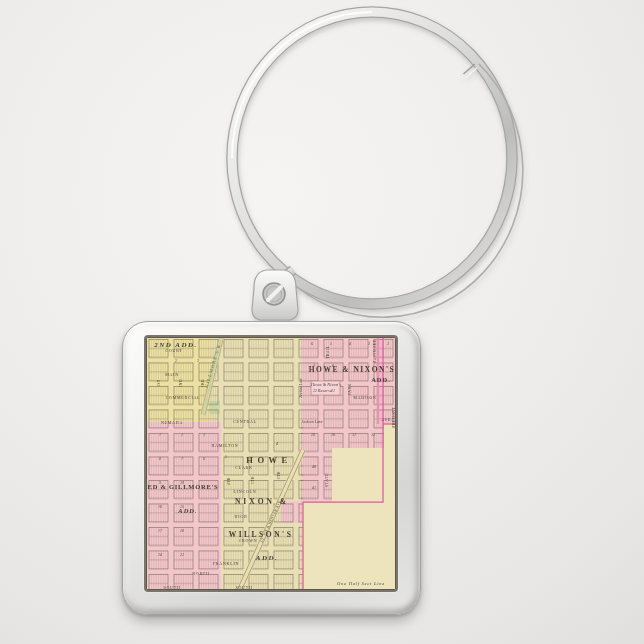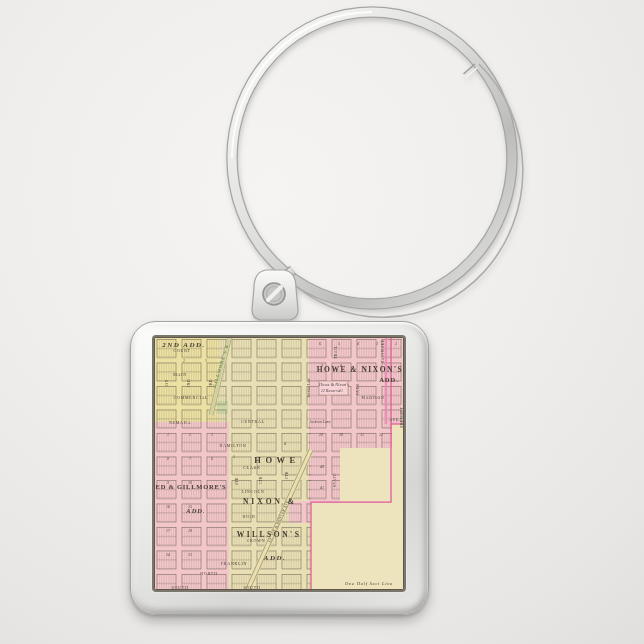--- a/index.html
+++ b/index.html
@@ -9,21 +9,20 @@
     font-family:"Liberation Serif","DejaVu Serif",serif;
   }
   .ring-svg{position:absolute;left:0;top:0;z-index:1;}
   .pendant{
     position:absolute;left:122px;top:321px;width:299px;height:294px;z-index:2;
     border-radius:26px;border:1px solid #a2a2a0;box-sizing:border-box;
     background:linear-gradient(145deg,#fcfcfa 0%,#ececea 38%,#d6d6d4 72%,#e6e6e4 100%);
     box-shadow:0 7px 11px rgba(88,86,83,.35), 0 2px 3px rgba(88,86,83,.3),
       inset 0 2px 3px rgba(255,255,255,.95), inset 0 -4px 6px rgba(120,118,115,.45),
       inset 4px 0 5px rgba(255,255,255,.55), inset -4px 0 6px rgba(120,118,115,.35);
-    margin-left:8px;
   }
   .map-wrap{
     position:absolute;left:21px;top:13px;width:250px;height:253px;
     border:2px solid #7b766c;border-radius:4px;overflow:hidden;
     background:#e9dfb4;
     box-shadow:inset 0 0 7px rgba(60,55,45,.5), 0 0 2px rgba(255,255,255,.85);
   }
   .map-inner{position:absolute;left:0;top:0;width:500px;height:506px;
     transform:scale(0.5);transform-origin:0 0;}
   .map-inner svg{position:absolute;left:0;top:0;}

